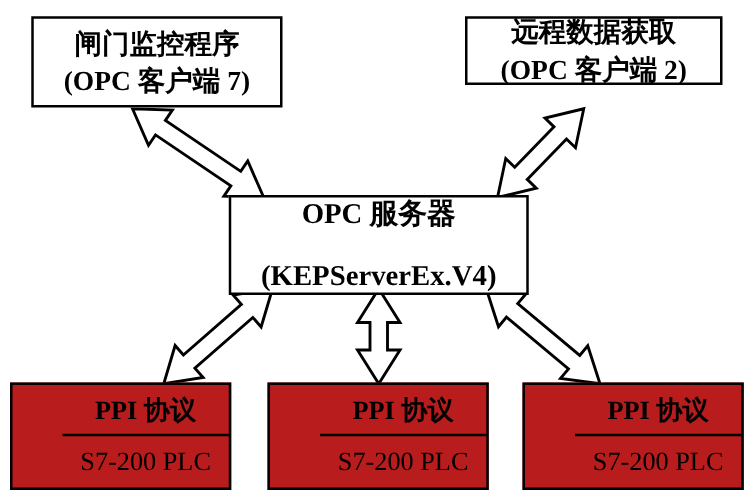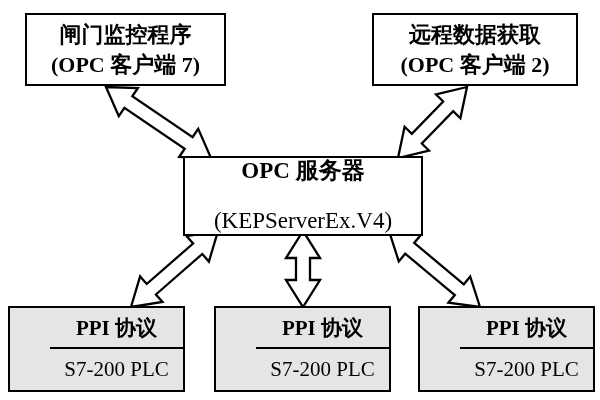--- a/index.html
+++ b/index.html
@@ -16,27 +16,27 @@
     position:absolute;
     box-sizing:border-box;
     border:2px solid #000;
     background:#fff;
     display:flex;flex-direction:column;
     align-items:center;justify-content:center;
     text-align:center;
     line-height:1.32;
   }
   .box .cn{font-weight:bold;}
-  .box .latin{font-weight:normal;margin-top:20px;}
+  .box .latin{font-weight:bold;margin-top:20px;}
   #box-top-left{left:25px;top:13px;width:201px;height:73px;font-size:22px;}
-  #box-top-right{left:372px;top:13px;width:206px;height:73px;font-size:22px;text-align:right;}
+  #box-top-right{left:372px;top:13px;width:206px;height:55px;font-size:22px;text-align:right;}
   #box-server{left:183px;top:156px;width:240px;height:80px;font-size:23px;}
   .plc{
     position:absolute;top:306px;width:177px;height:86px;
-    box-sizing:border-box;border:2px solid #000;background:#e5e5e5;
+    box-sizing:border-box;border:2px solid #000;background:#b91c1c;
     display:flex;flex-direction:column;padding-left:40px;
   }
   .plc .cell{
     display:flex;align-items:center;justify-content:center;
     text-align:center;font-size:21px;
   }
   .plc .proto{flex:0 0 39px;border-bottom:2px solid #000;font-weight:bold;}
   .plc .dev{flex:1;font-weight:normal;border-radius:15px;}
   #plc-1{left:8px;}
   #plc-2{left:214px;}

